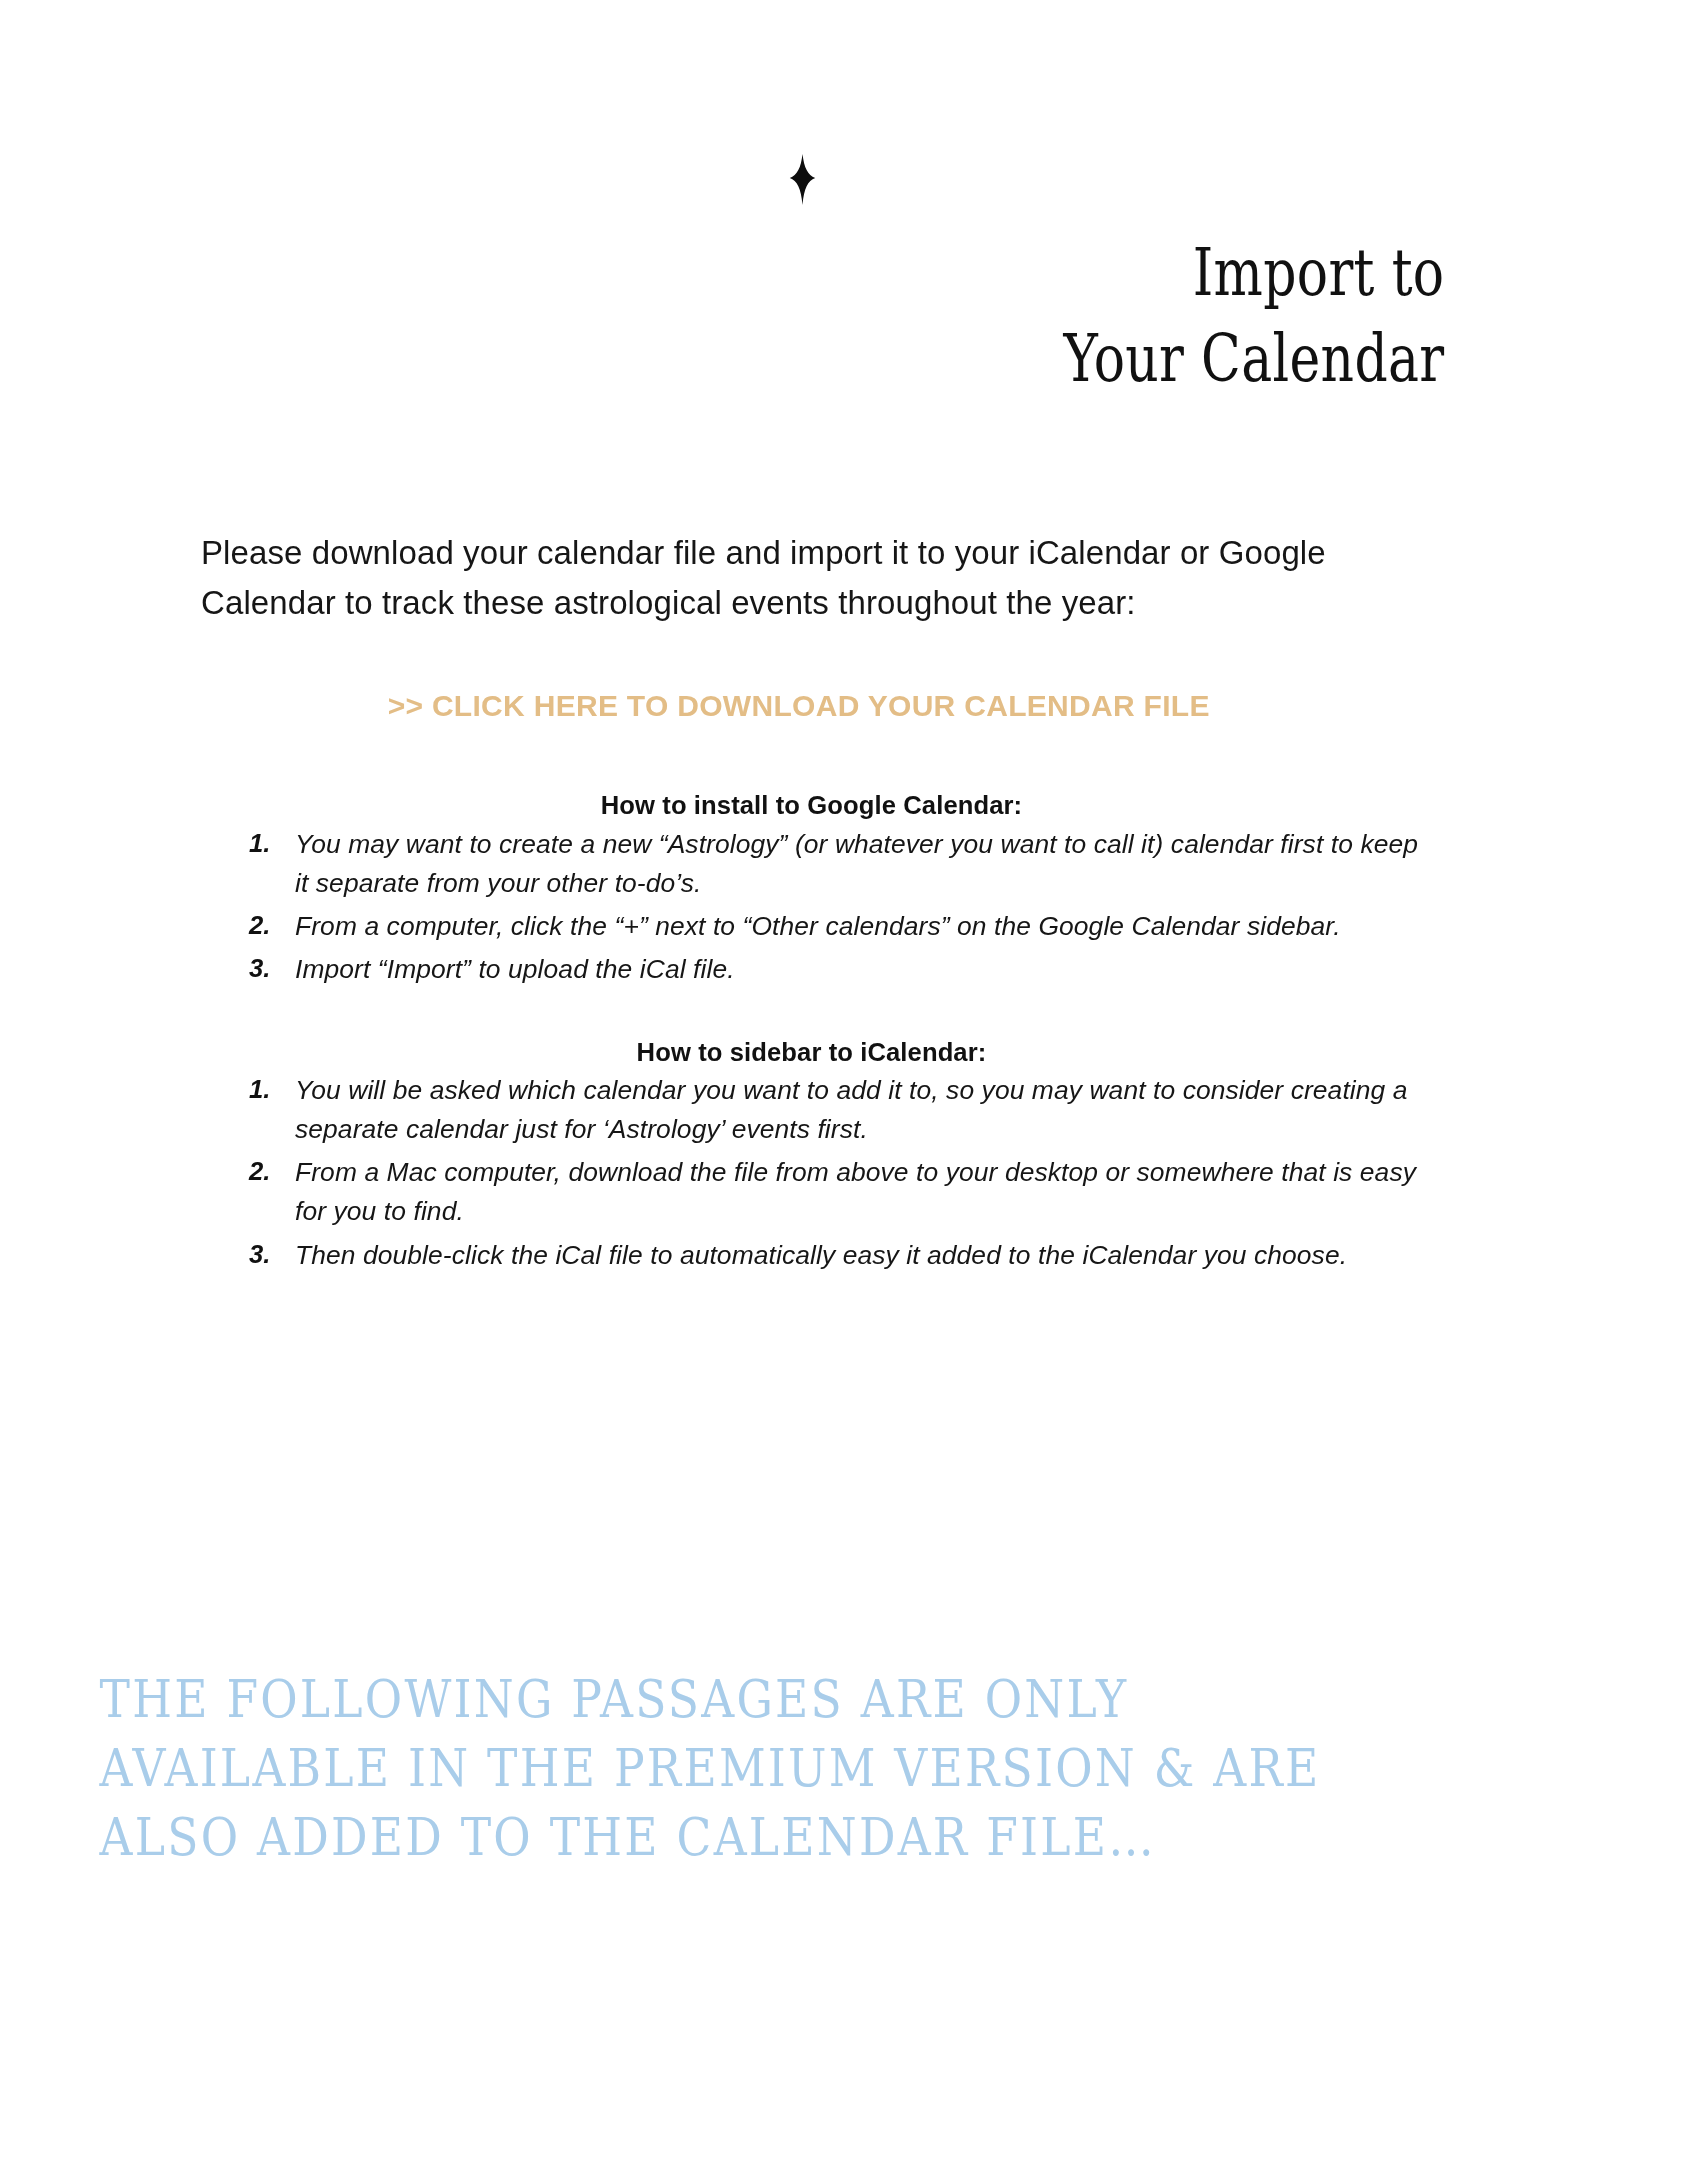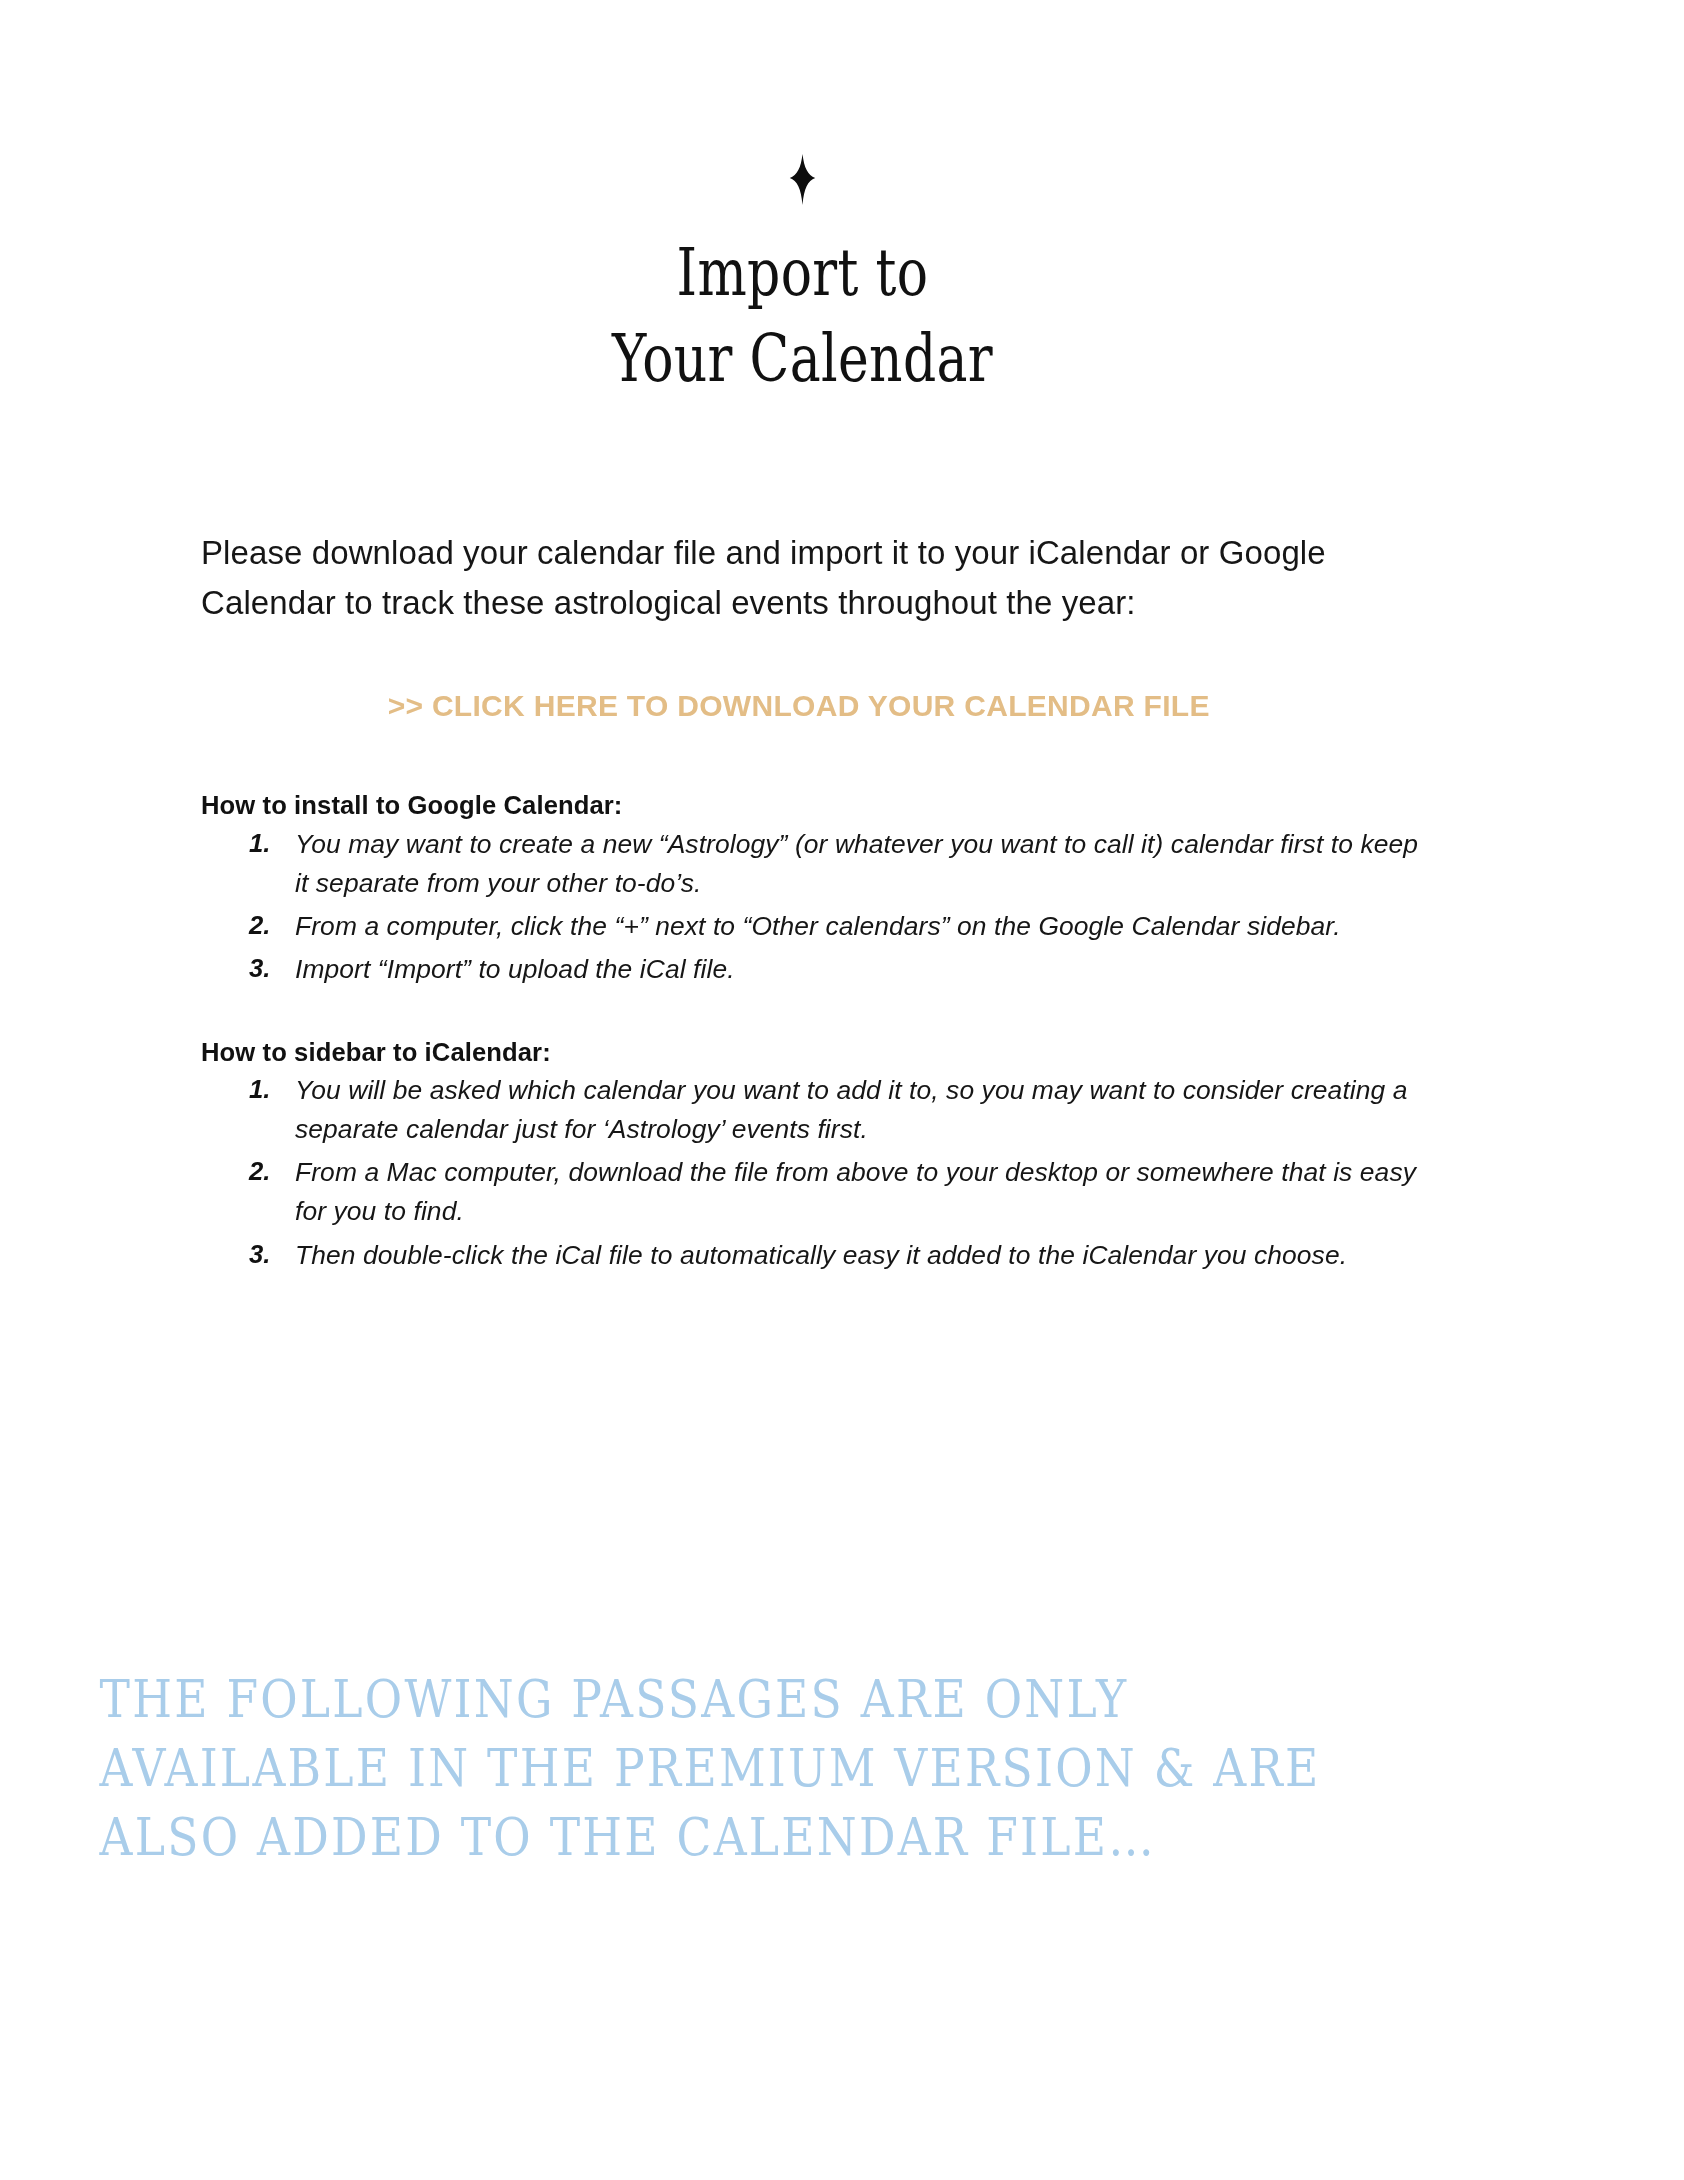--- a/index.html
+++ b/index.html
@@ -21,21 +21,21 @@
     background: #ffffff;
     overflow: hidden;
   }
 
   
   .header {
     position: absolute;
     top: 153px;
     left: 0;
     width: 1605px;
-    text-align: center;
+    text-align: right;
   }
   .star-ornament {
     display: block;
     margin: 0 auto;
     width: 53px;
     height: 53px;
   }
   .star-ornament svg { display: block; width: 100%; height: 100%; }
 
   .doc-title {
@@ -90,20 +90,21 @@
   }
   .section.first { margin-top: 68px; }
   .section.second { margin-top: 48px; }
 
   .section-heading {
     margin: 0 0 3.4px 0;
     font-size: 25.6px;
     font-weight: 700;
     letter-spacing: 0.1px;
     color: #111111;
+    text-align: center;
   }
 
   ol.steps {
     margin: 0;
     padding: 0;
     list-style: none;
     counter-reset: step;
   }
   ol.steps > li {
     counter-increment: step;

